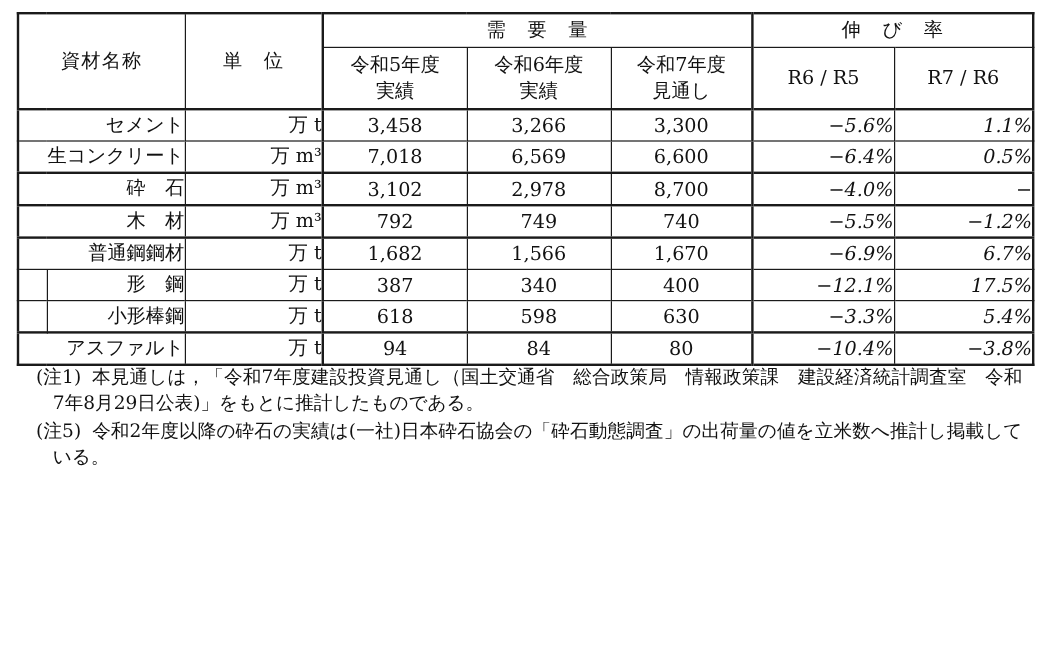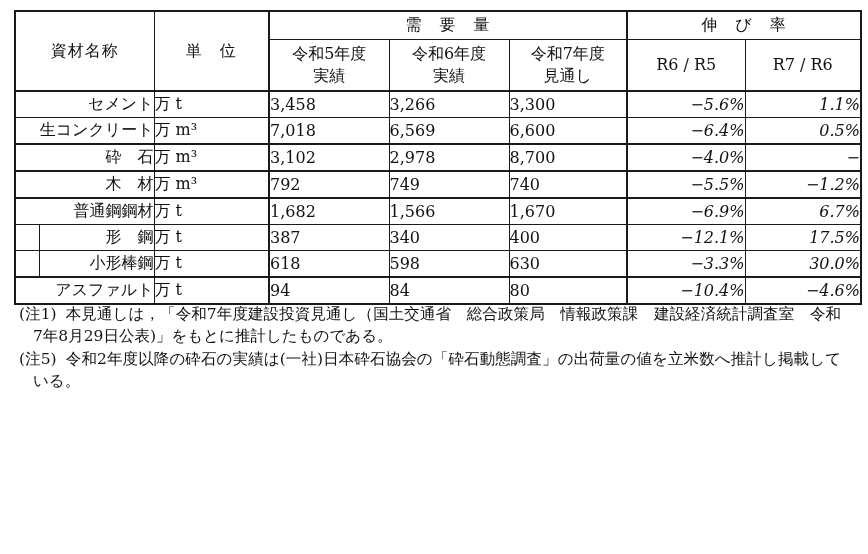--- a/index.html
+++ b/index.html
@@ -36,37 +36,37 @@
     font-weight: normal;
     padding: 0;
     overflow: hidden;
     white-space: nowrap;
   }
   
   tr.h1 th { border-top-width: 0; height: 27px; text-align: center; letter-spacing: 1px; }
   tr.h2 th { height: 50px; text-align: center; line-height: 22px; vertical-align: middle; }
   th.span2 { vertical-align: middle; text-align: center; }
   th.first, td.first { border-left-width: 0; }
-  .gsep { border-left-width: 2px !important; }
+  .gsep { border-left-width: 2px !important; border-radius: 13px; }
   
   tr.d td { height: 25px; vertical-align: middle; }
   tr.d.first td { border-top-width: 2px; }
   tr.thick td { border-top-width: 2px; }
   td.name { text-align: right; padding-left: 9px; }
-  td.unit { text-align: left; }
-  td.num  { text-align: left; padding-right: 10px; margin-left: 16px; }
+  td.unit { text-align: right; }
+  td.num  { text-align: center; padding-right: 10px; margin-left: 16px; }
   td.pct  { text-align: right; padding-right: 16px; font-style: italic; }
   td.stub { border-top-width: 0; border-right: 1px solid #1a1a1a; }
   td.subname { border-left-width: 0; padding-left: 14px; }
   .em { }
 
   
   .notes {
     position: absolute;
-    left: 19px;
+    left: 30px;
     top: 303px;
     width: 822px;
     font-size: 15.5px;
     line-height: 22.4px;
   }
   .note {
     margin: 0;
     padding-left: 14px;
     text-indent: -14px;
     text-align: justify;
@@ -160,30 +160,30 @@
         <td class="pct">17.5%</td>
       </tr>
       <tr class="d">
         <td class="stub first"></td>
         <td class="name subname">小形棒鋼</td>
         <td class="unit">万 t</td>
         <td class="num gsep em">618</td>
         <td class="num em">598</td>
         <td class="num">630</td>
         <td class="pct gsep">−3.3%</td>
-        <td class="pct">30.0%</td>
+        <td class="pct">5.4%</td>
       </tr>
       <tr class="d thick">
         <td class="name first" colspan="2">アスファルト</td>
         <td class="unit">万 t</td>
         <td class="num gsep">94</td>
         <td class="num">84</td>
         <td class="num">80</td>
         <td class="pct gsep">−10.4%</td>
-        <td class="pct">−4.6%</td>
+        <td class="pct">−3.8%</td>
       </tr>
     </tbody>
   </table>
 
   <div class="notes">
     <p class="note"><span class="note-label">(注1)</span><span>本見通しは，「令和7年度建設投資見通し（国土交通省　総合政策局　情報政策課　建設経済統計調査室　令和7年8月29日公表)」をもとに推計したものである。</span></p>
     <p class="note"><span class="note-label">(注5)</span><span>令和2年度以降の砕石の実績は(一社)日本砕石協会の「砕石動態調査」の出荷量の値を立米数へ推計し掲載している。</span></p>
   </div>
 
 </div>

